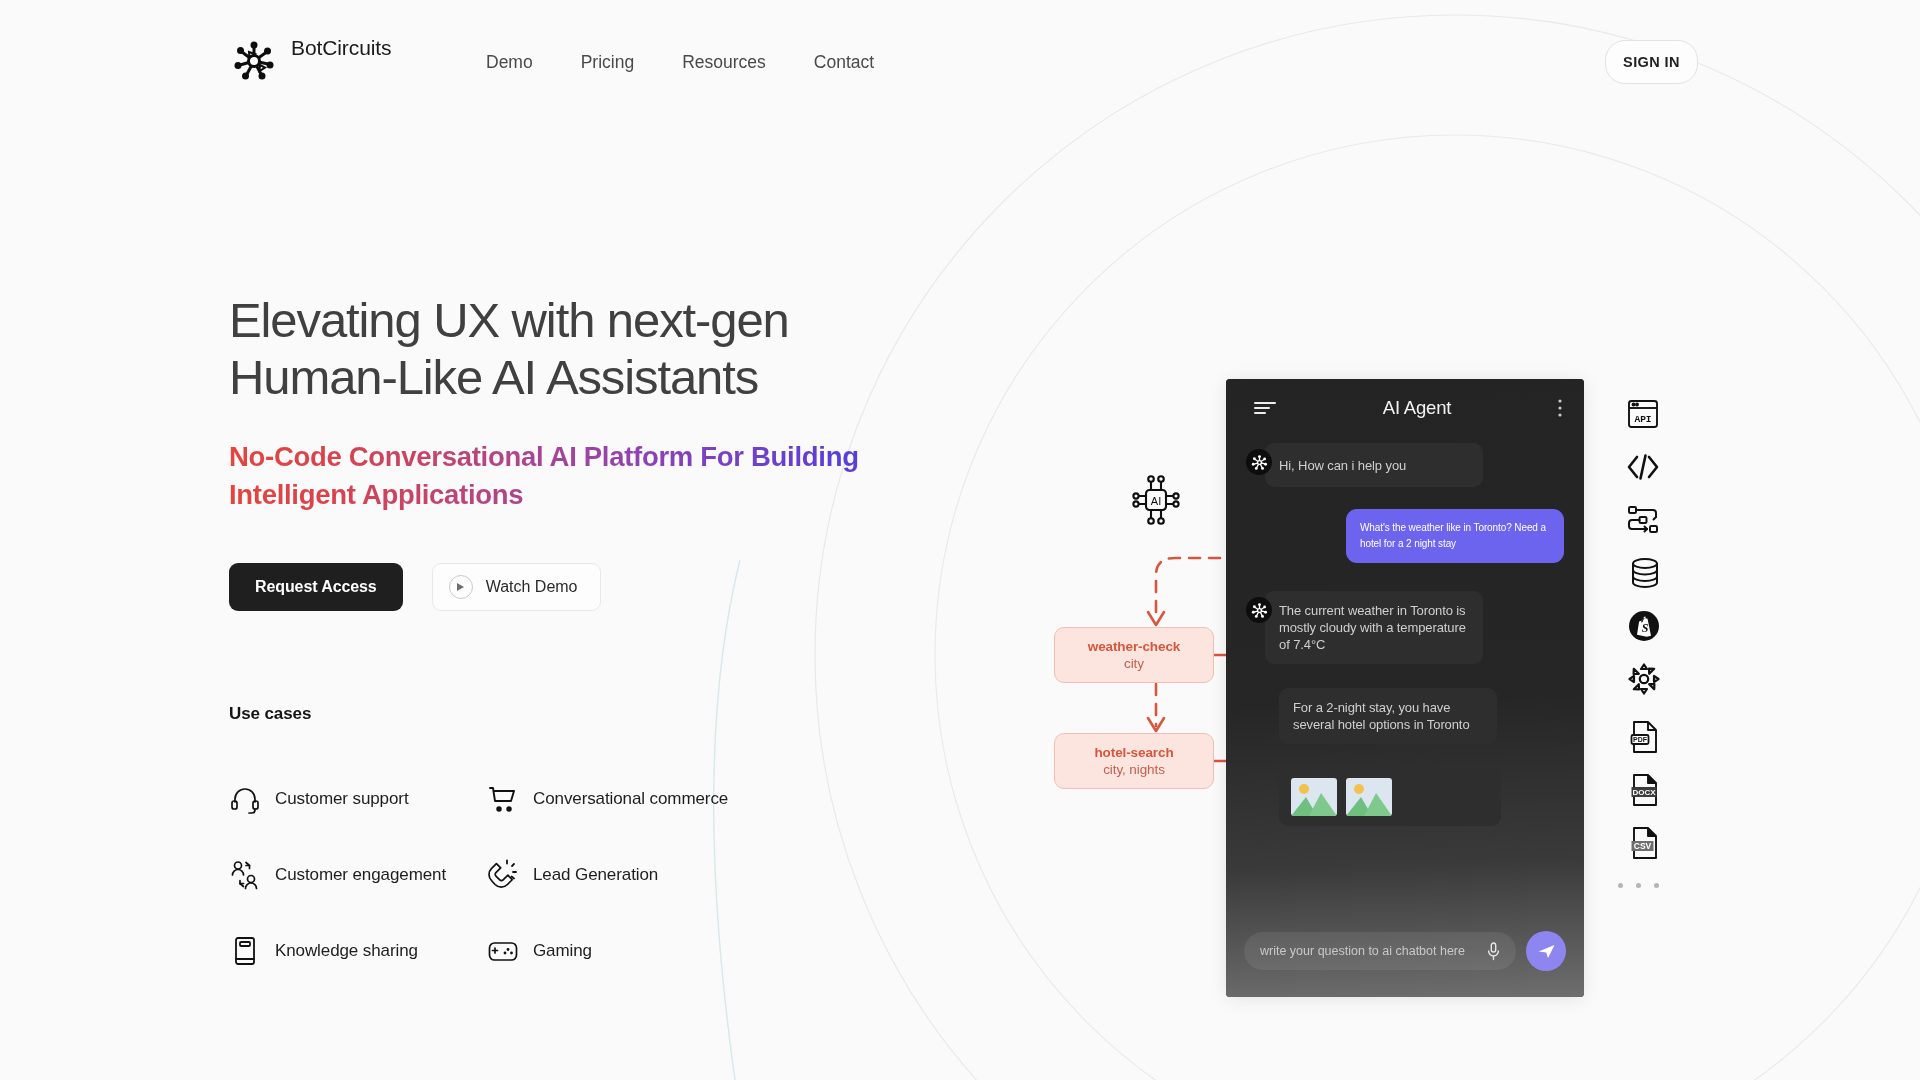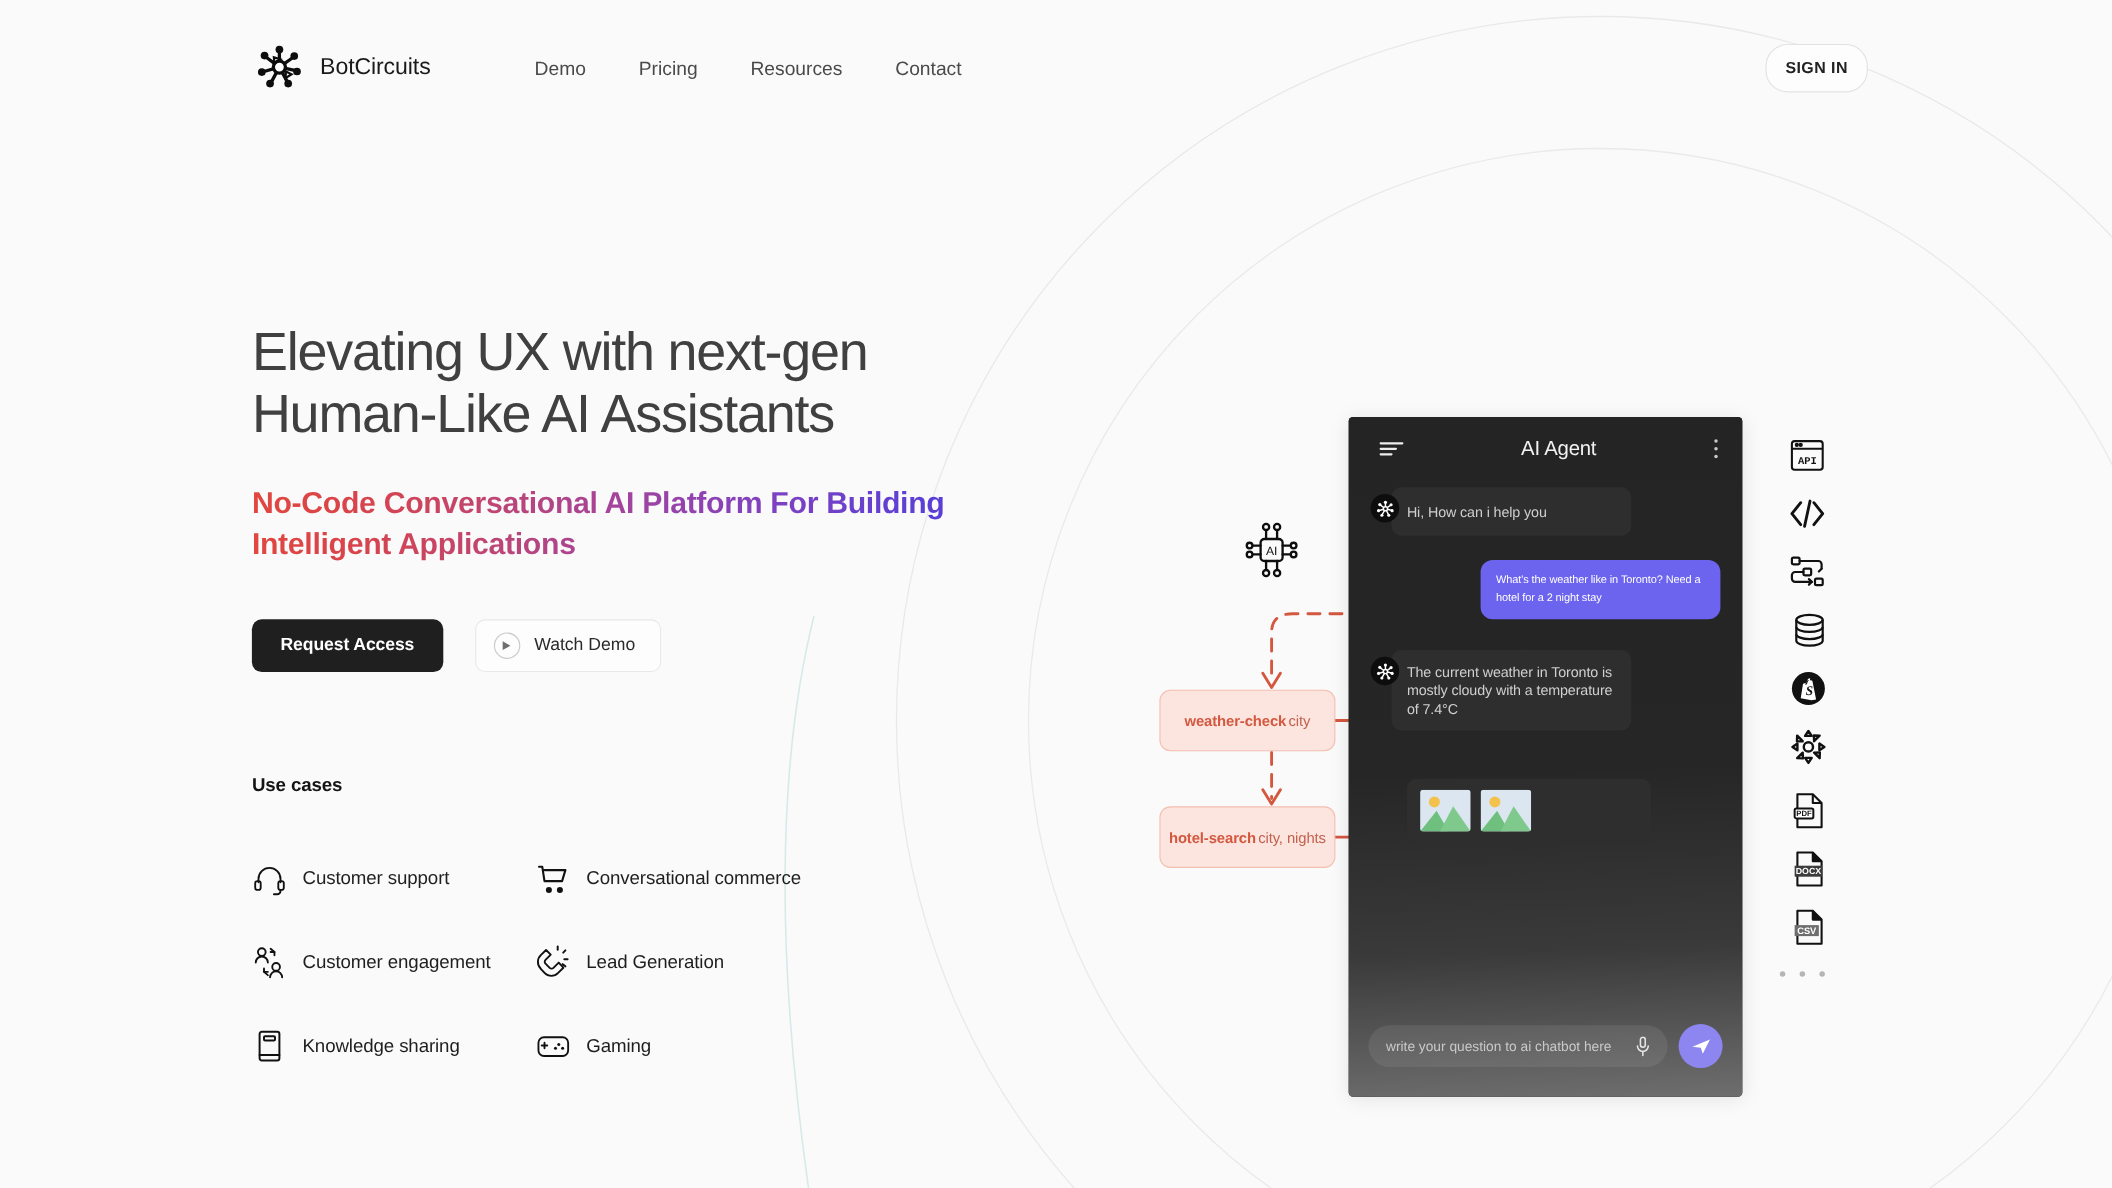--- a/index.html
+++ b/index.html
@@ -13,21 +13,21 @@
   .page { position:relative; width:1920px; height:1080px; background:#FAFAFA; }
 
   
   .bg-arcs { position:absolute; inset:0; z-index:0; pointer-events:none; }
 
   
   .header {
     position:absolute; top:0; left:0; width:1920px; height:122px;
     display:flex; align-items:center; z-index:20;
   }
-  .brand { position:absolute; left:229px; top:36px; display:flex; align-items:center; gap:12px; }
+  .brand { position:absolute; left:229px; top:36px; display:flex; align-items:flex-start; gap:12px; }
   .brand-logo { width:50px; height:50px; display:block; }
   .brand-name { font-size:21px; font-weight:400; color:#1A1A1A; letter-spacing:-0.1px; }
 
   .nav { position:absolute; left:462px; top:49px; display:flex; align-items:center; gap:0; }
   .nav a {
     font-size:17.5px; color:#4A4A4A; text-decoration:none; font-weight:400;
     padding:0 24px; line-height:26px; white-space:nowrap;
   }
   .signin {
     position:absolute; right:222px; top:40px;
@@ -76,21 +76,21 @@
   .uc-item { display:flex; align-items:center; gap:14px; }
   .uc-icon { width:32px; height:32px; flex:0 0 auto; display:block; }
   .uc-label { font-size:17px; color:#1E1E1E; letter-spacing:-0.1px; white-space:nowrap; }
 
   
   .flow { position:absolute; left:1020px; top:470px; width:300px; height:340px; z-index:11; }
   .chip-icon { position:absolute; left:106px; top:0; width:60px; height:60px; }
   .node {
     position:absolute; width:160px; height:56px;
     background:#FBE5DE; border:1px solid #F3BFB0; border-radius:10px;
-    display:flex; flex-direction:row; align-items:center; justify-content:center; gap:2px;
+    display:flex; flex-direction:column; align-items:center; justify-content:center; gap:2px;
   }
   .node.weather { left:34px; top:157px; }
   .node.hotel { left:34px; top:263px; }
   .node-title { font-size:13.5px; font-weight:700; color:#D4573F; letter-spacing:-0.1px; }
   .node-sub { font-size:13.5px; font-weight:400; color:#C4604F; letter-spacing:-0.1px; }
   .flow-lines { position:absolute; left:0; top:0; width:300px; height:340px; overflow:visible; }
 
   
   .phone {
     position:absolute; left:1226px; top:379px; width:358px; height:618px;
@@ -427,20 +427,23 @@
                   <circle cx="17" cy="59" r="7.5"></circle>
                 <circle cx="23" cy="30" r="7.5"></circle>
               </g>
             </svg>
           </div>
           <div class="bubble-bot" style="width:218px;">The current weather in Toronto is mostly cloudy with a temperature of 7.4°C</div>
         </div>
 
         <div class="gap-b"></div>
 
+        <div class="msg-row" style="padding-left:33px;">
+          <div class="bubble-bot" style="width:218px;">For a 2-night stay, you have several hotel options in Toronto</div>
+        </div>
 
         <div class="gap-b"></div>
 
         <div class="bubble-imgs">
           <svg class="thumb" viewBox="0 0 46 38">
             <rect width="46" height="38" fill="#DCE6F0"></rect>
             <circle cx="13" cy="11" r="5" fill="#F2C14E"></circle>
             <path d="M0 38 L15 19 L26 38 Z" fill="#6FBF7F"></path>
             <path d="M18 38 L30 15 L46 38 Z" fill="#7FC98C"></path>
           </svg>

